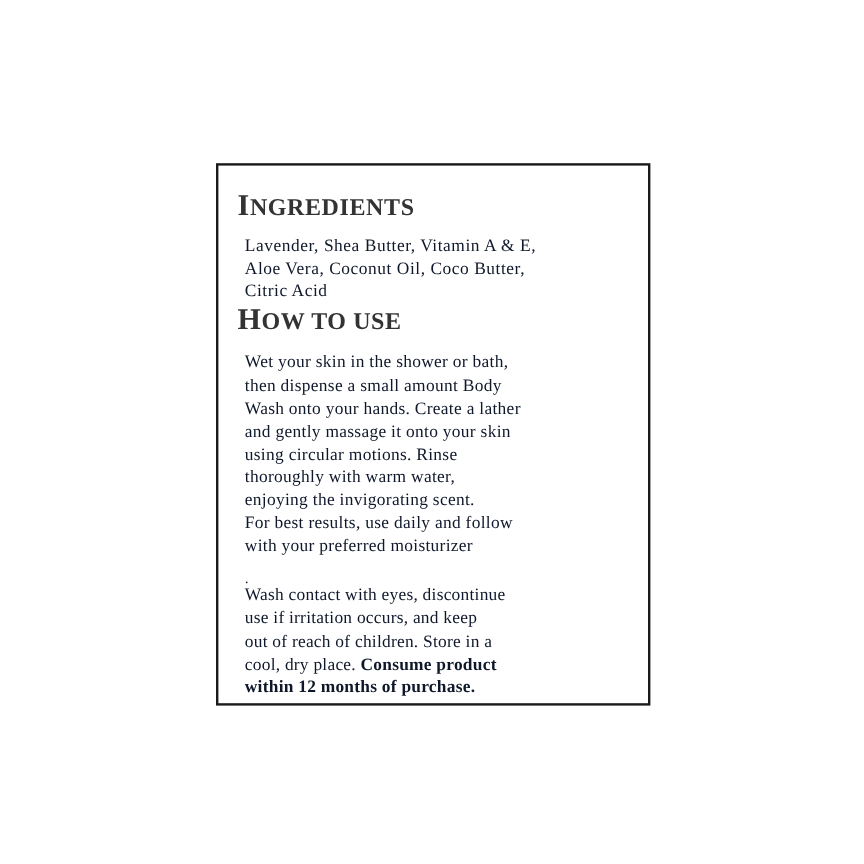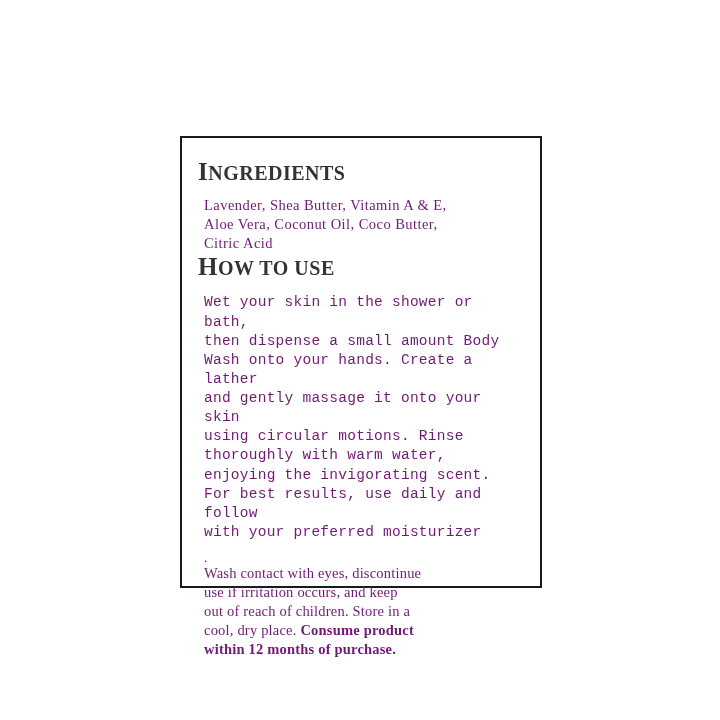--- a/index.html
+++ b/index.html
@@ -48,32 +48,31 @@
     margin-top: 2px;
     margin-bottom: 10px;
   }
   #heading-howtouse {
     margin-bottom: 12px;
   }
   .body-text {
     font-family: "Liberation Serif", serif;
     font-size: 14.5px;
     line-height: 1.32;
-    color: #701a75;
+    color: #0f172a;
     letter-spacing: 0.35px;
     margin: 0;
     padding-left: 6px;
     white-space: pre-line;
   }
   #ingredients-list {
     letter-spacing: 0.45px;
   }
   #usage-text {
     letter-spacing: 0.25px;
-    font-family: Liberation Mono, monospace;
   }
   .spacer-dot {
     font-family: "Liberation Serif", serif;
     font-size: 13px;
     color: #2b2b2b;
     padding-left: 6px;
     margin: 12px 0 2px 0;
     line-height: 0.6;
   }
   #warning-text {

